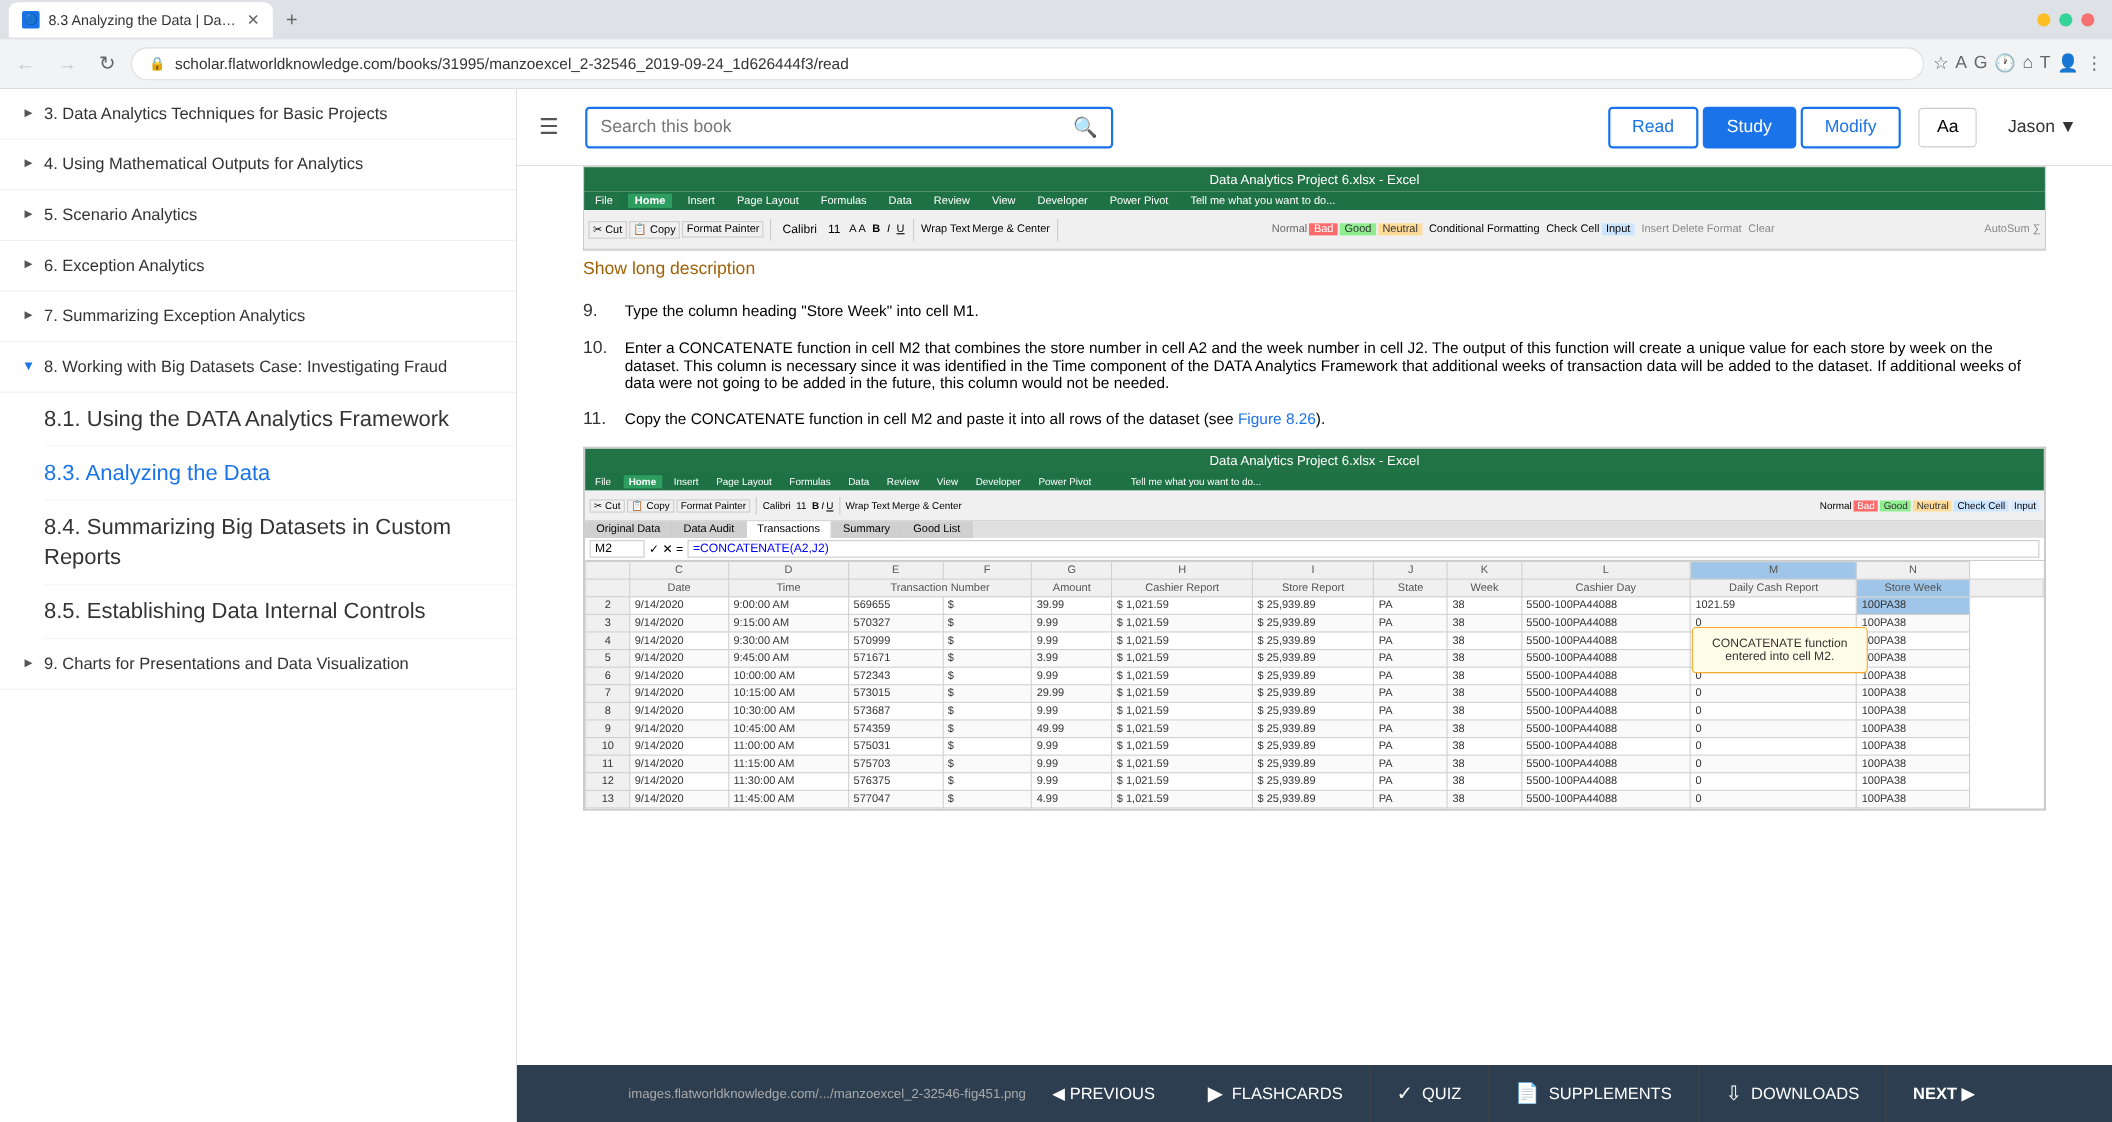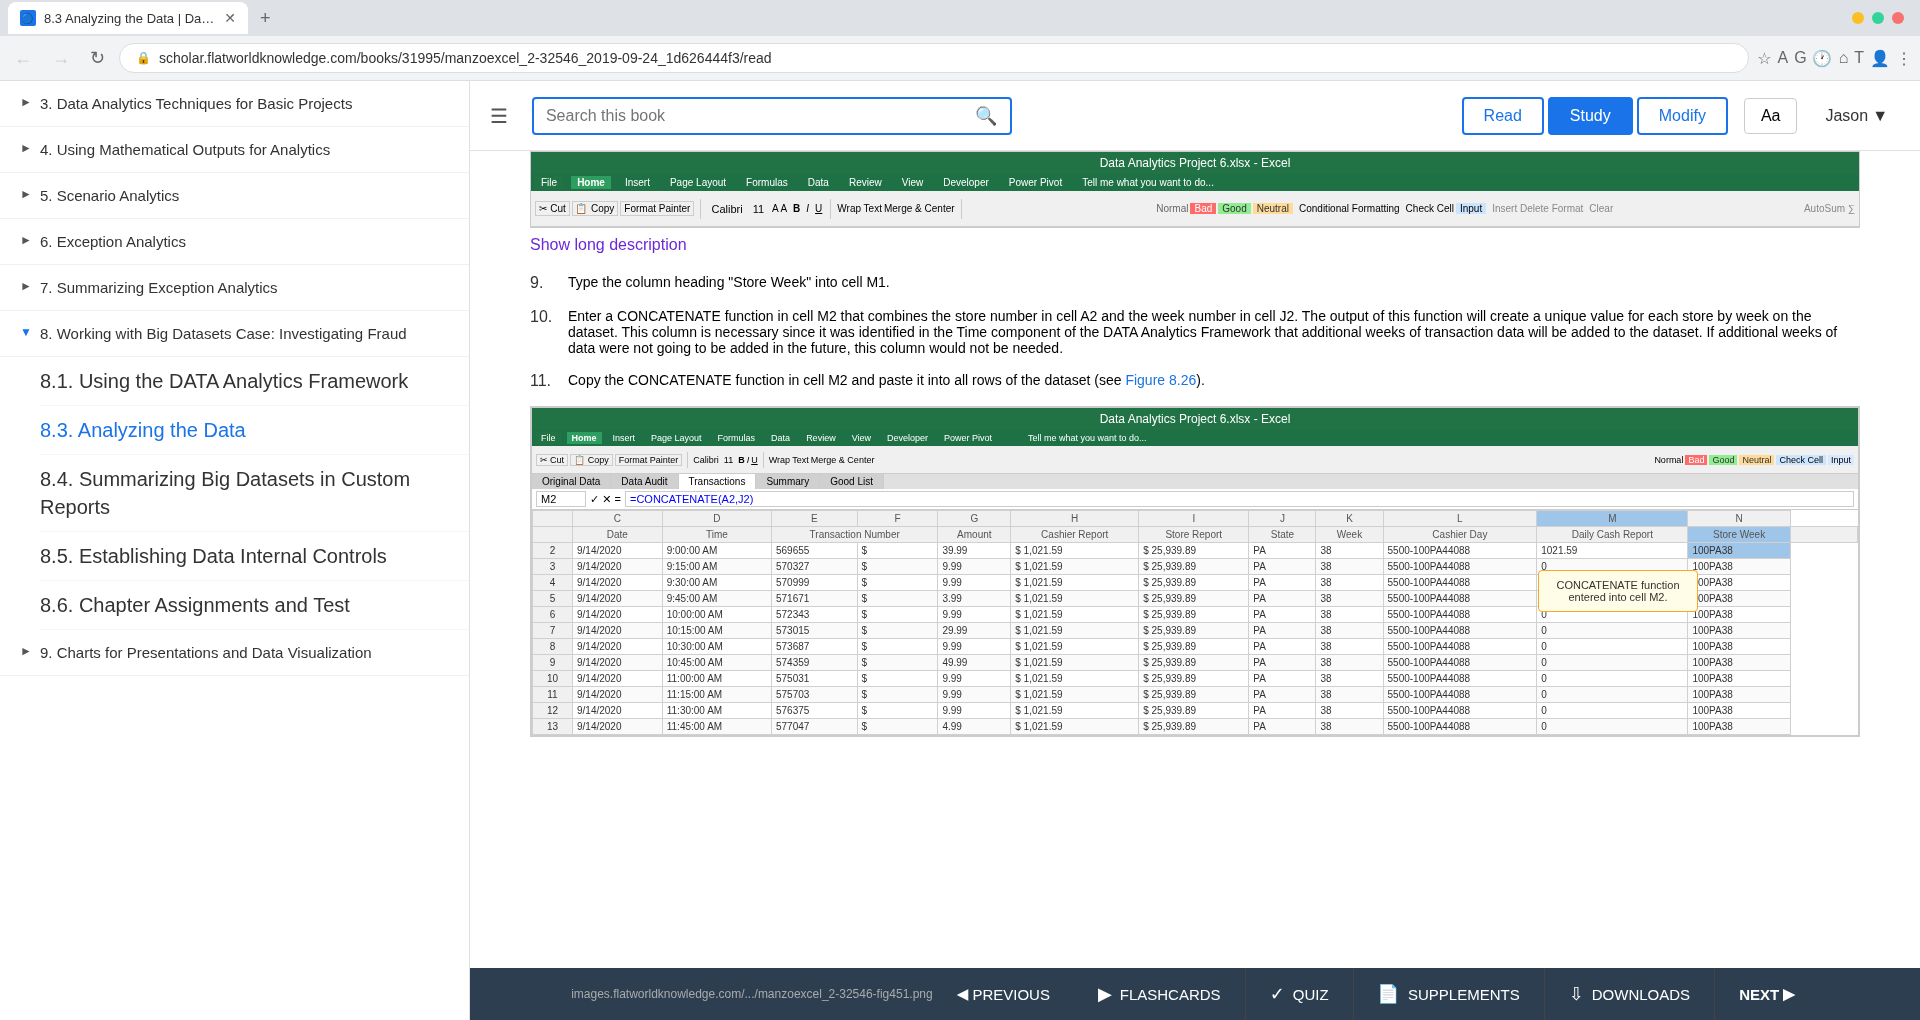--- a/index.html
+++ b/index.html
@@ -57,21 +57,21 @@
     .top-btn.active { background: #1a73e8; color: #fff; }
     .font-btn { padding: 8px 16px; border: 1px solid #ccc; border-radius: 4px; font-size: 16px; cursor: pointer; background: #fff; margin: 0 12px; }
     .user-btn { display: flex; align-items: center; gap: 4px; cursor: pointer; font-size: 16px; color: #333; padding: 6px 12px; }
 
     
     .main-content { flex: 1; overflow-y: auto; padding: 0 60px 80px 60px; background: #fff; }
 
     
     .spreadsheet-preview { background: #f5f5f5; border: 1px solid #ccc; margin-bottom: 20px; }
 
-    .show-description { color: #6d28d9; font-size: 16px; cursor: pointer; margin-bottom: 20px; display: block; }
+    .show-description { color: #a16207; font-size: 16px; cursor: pointer; margin-bottom: 20px; display: block; }
     ol.content-list { padding-left: 0; list-style: none; }
     ol.content-list li { display: flex; margin-bottom: 16px; gap: 8px; }
     ol.content-list li .num { min-width: 30px; font-size: 16px; color: #333; font-weight: normal; }
     ol.content-list li .text { flex: 1; }
 
     .figure-title { font-size: 17px; font-weight: bold; color: #333; margin: 24px 0 12px 0; }
     .figure-title span { font-weight: bold; }
 
     
     .excel-screenshot { border: 2px solid #ccc; width: 100%; background: #fff; }
@@ -188,21 +188,20 @@
     <div class="sidebar-item">
       <span class="sidebar-arrow expanded">▼</span>
       <span class="sidebar-item-text">8. Working with Big Datasets Case: Investigating Fraud</span>
     </div>
 
     <div class="sidebar-sub">
       <div class="sidebar-sub-item">8.1. Using the DATA Analytics Framework</div>
       <div class="sidebar-sub-item active">8.3. Analyzing the Data</div>
       <div class="sidebar-sub-item">8.4. Summarizing Big Datasets in Custom Reports</div>
       <div class="sidebar-sub-item">8.5. Establishing Data Internal Controls</div>
-      <div class="sidebar-sub-item">8.6. Chapter Assignments and Test</div>
     </div>
 
     <div class="sidebar-item">
       <span class="sidebar-arrow">►</span>
       <span class="sidebar-item-text">9. Charts for Presentations and Data Visualization</span>
     </div>
   </div>
 
   <div class="content-wrapper">
 

